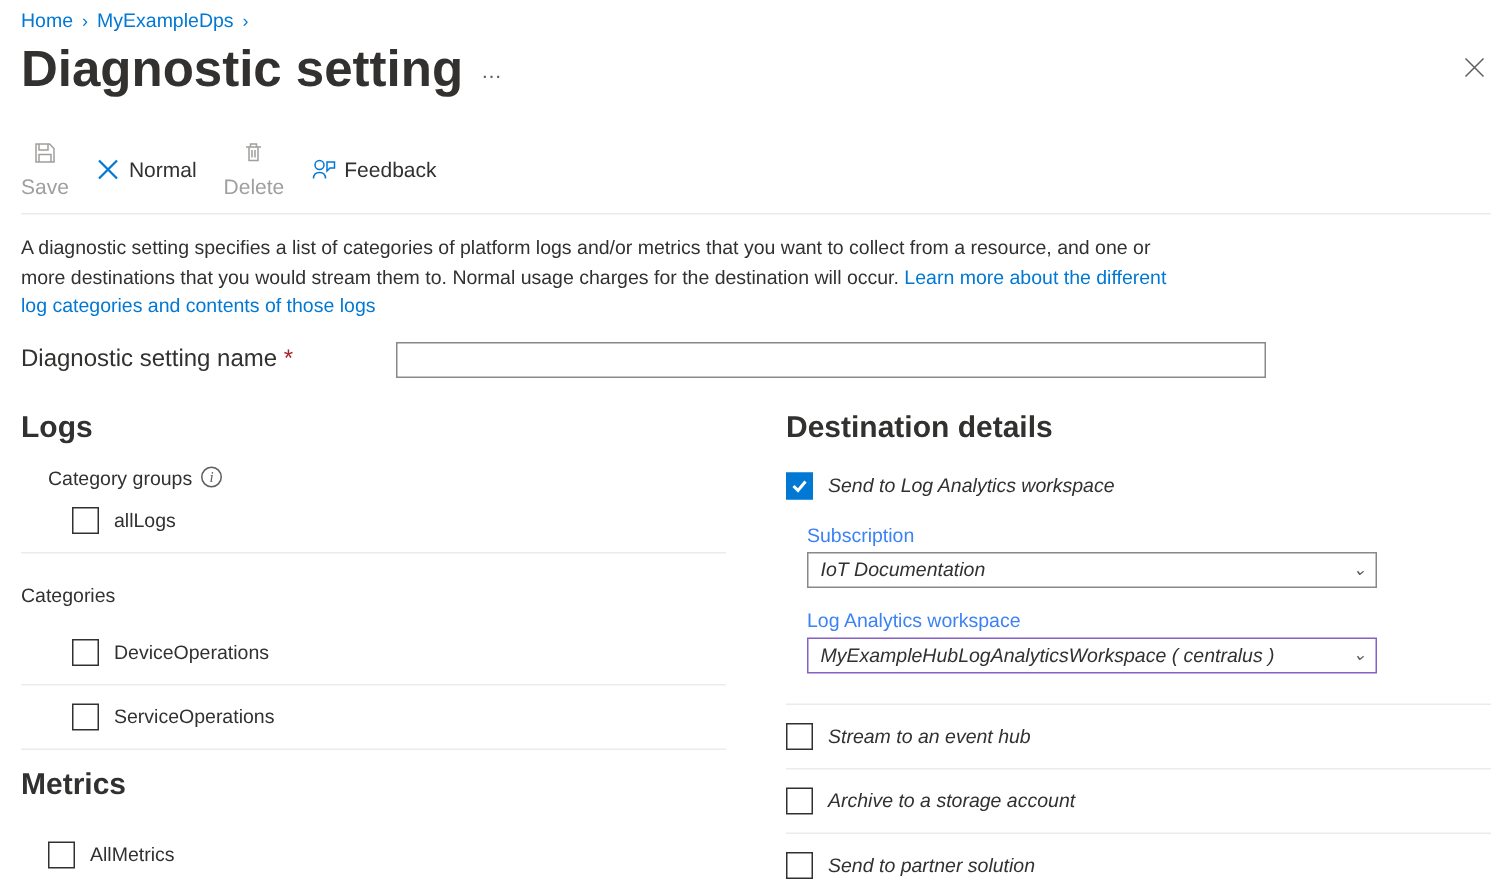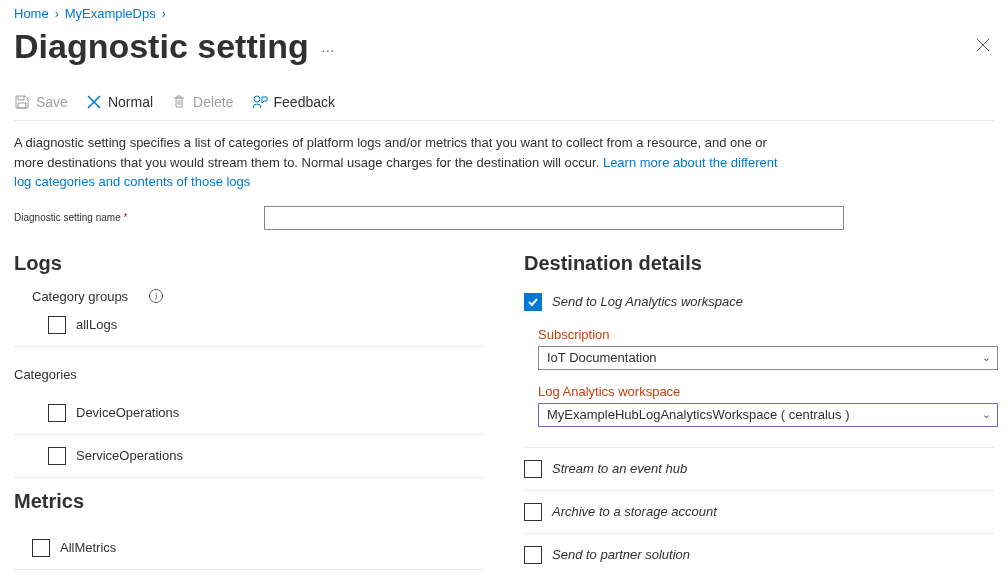--- a/index.html
+++ b/index.html
@@ -69,20 +69,21 @@
       display: flex;
       align-items: center;
       gap: 6px;
       font-size: 14px;
       color: #323130;
       cursor: pointer;
     }
     .toolbar-btn.disabled {
       color: #a19f9d;
       cursor: default;
+      flex-direction: column;
     }
     .toolbar-icon {
       width: 16px;
       height: 16px;
       display: inline-flex;
       align-items: center;
       justify-content: center;
     }
     .description {
       font-size: 13px;
@@ -95,21 +96,21 @@
       color: #0078d4;
       text-decoration: none;
     }
     .name-row {
       display: flex;
       align-items: center;
       gap: 10px;
       margin-bottom: 22px;
     }
     .name-label {
-      font-size: 10px;
+      font-size: 16px;
       color: #323130;
       width: 240px;
     }
     .required {
       color: #a4262c;
     }
     .name-input {
       width: 580px;
       height: 24px;
       border: 1px solid #8a8886;
@@ -139,21 +140,21 @@
     }
     .sub-label-categories {
       margin-top: 20px;
     }
     .sub-label-metrics {
       margin-top: 12px;
     }
     .cat-groups-row {
       display: flex;
       align-items: center;
-      gap: 21px;
+      gap: 6px;
       padding-left: 18px;
     }
     .info-icon {
       width: 14px;
       height: 14px;
       border: 1px solid #605e5c;
       border-radius: 50%;
       display: inline-flex;
       align-items: center;
       justify-content: center;
@@ -200,34 +201,35 @@
       padding: 12px 0;
       border-bottom: 1px solid #edebe9;
       font-style: italic;
     }
     .dest-indent {
       padding-left: 14px;
       padding-top: 12px;
     }
     .field-label {
       font-size: 13px;
-      color: #c2410c;
+      color: #3b82f6;
       margin-bottom: 4px;
     }
     .select {
-      width: 460px;
+      width: 380px;
       height: 24px;
       border: 1px solid #8a8886;
       display: flex;
       align-items: center;
       justify-content: space-between;
       padding: 0 6px 0 8px;
       font-size: 13px;
       cursor: pointer;
       margin-bottom: 14px;
+      font-style: italic;
     }
     .select.highlighted {
       border-color: #8661c5;
     }
     .chevron {
       font-size: 11px;
       color: #605e5c;
     }
     .dest-section {
       border-bottom: 1px solid #edebe9;

